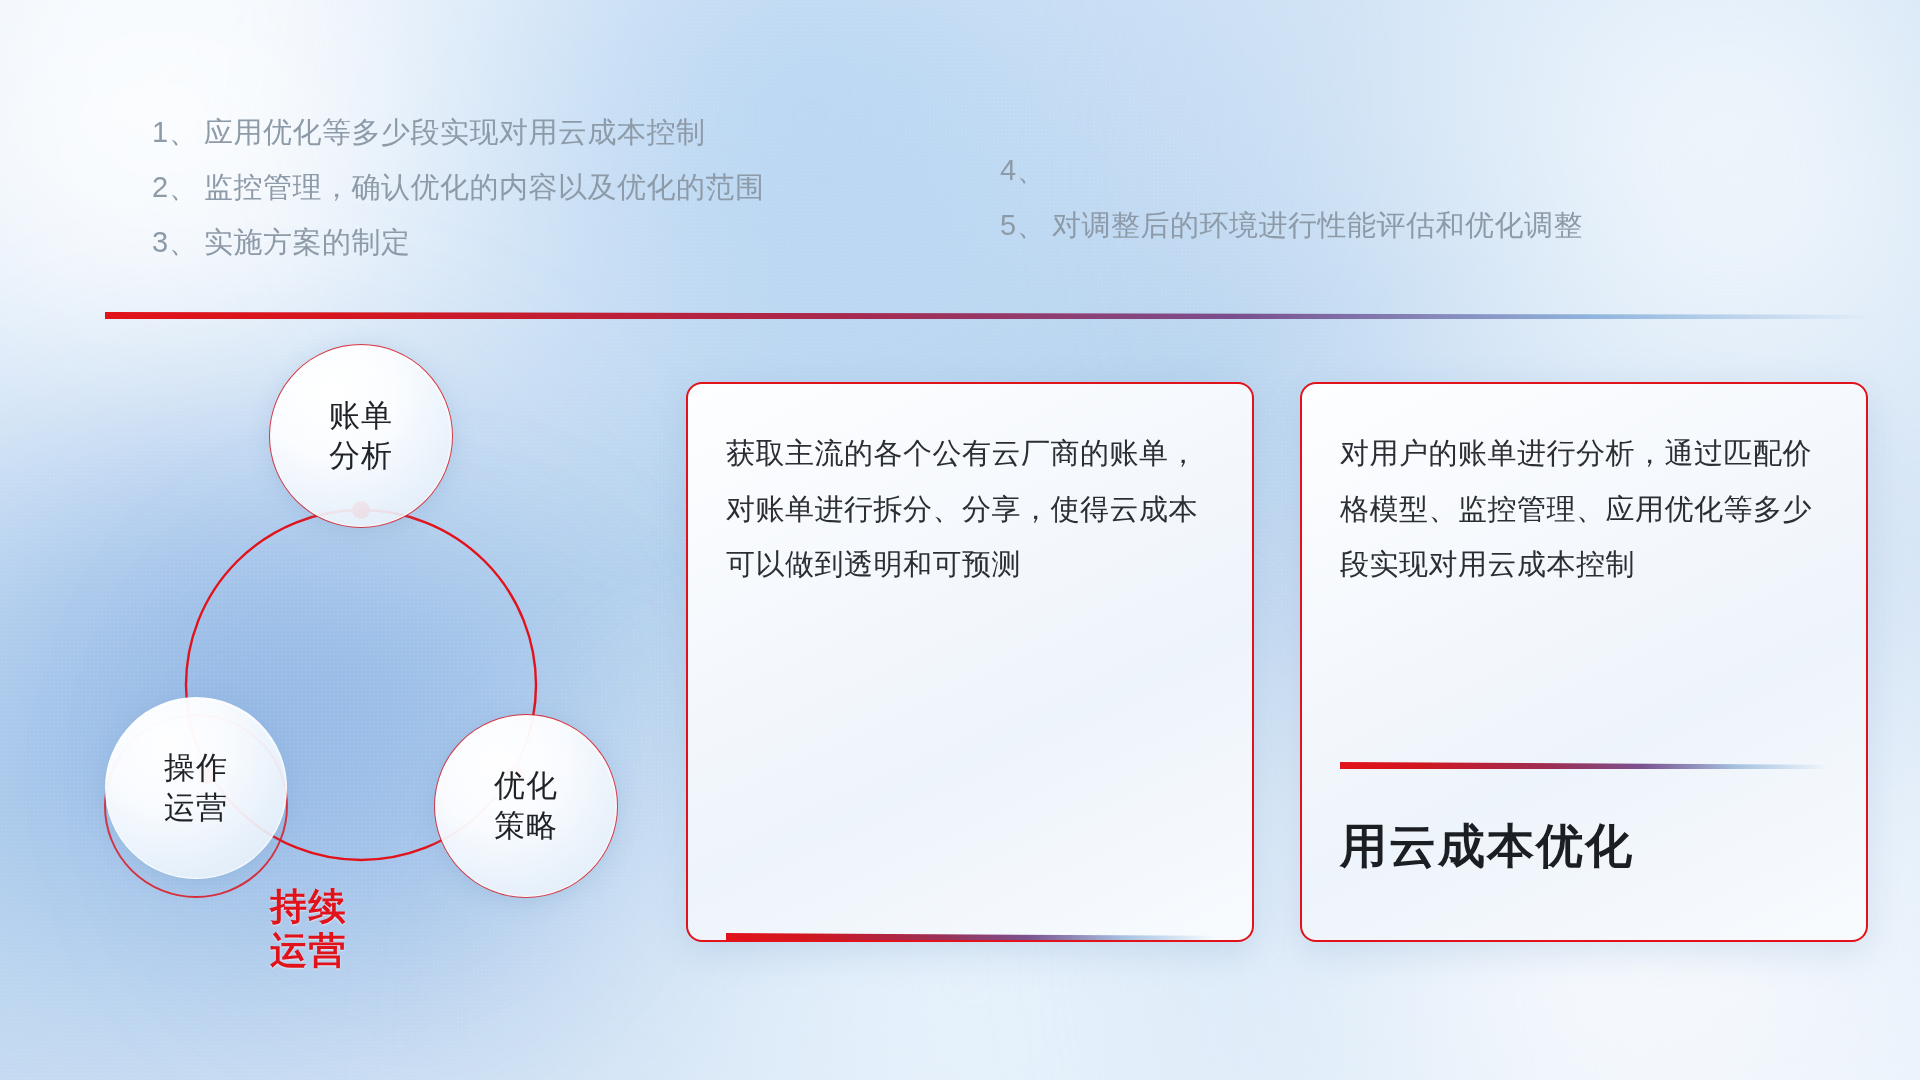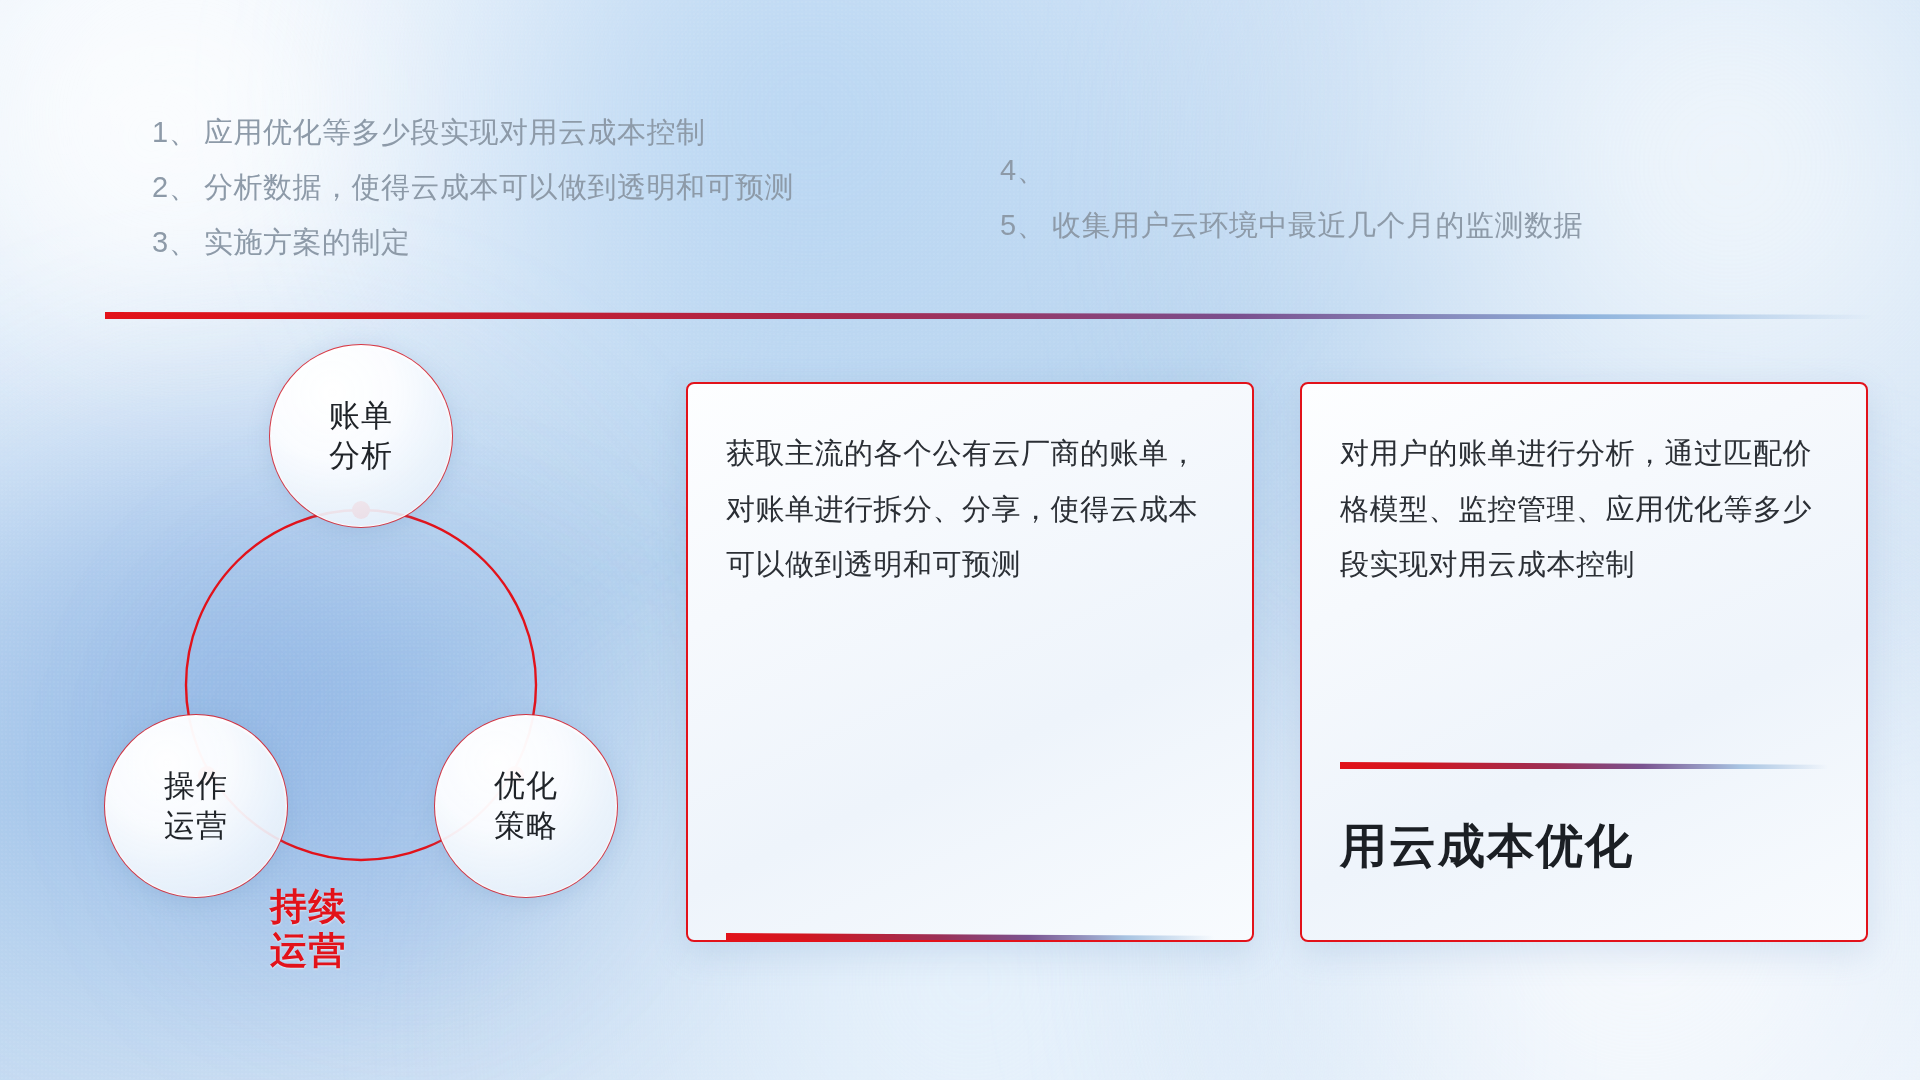--- a/index.html
+++ b/index.html
@@ -53,35 +53,35 @@
     background:
       radial-gradient(circle at 34% 26%, rgba(255,255,255,.99) 0%, rgba(252,253,255,.96) 36%, rgba(238,245,252,.92) 66%, rgba(225,236,248,.88) 100%);
     box-shadow:0 4px 22px rgba(110,150,195,.26), inset 0 1px 2px rgba(255,255,255,.95);
     border:1.5px solid rgba(255,255,255,.85);
     display:flex; align-items:center; justify-content:center;
     text-align:center;
   }
   .lobe .lbl { font-size:31px; font-weight:normal; color:#1f2328; line-height:1.28; letter-spacing:1px; }
 
   #lobe-top    { left:175px; top:0;    width:182px; height:182px; }
-  #lobe-left   { left:10px;  top:370px; width:182px; height:182px; }
+  #lobe-left   { left:10px;  top:352px; width:182px; height:182px; }
   #lobe-right  { left:340px; top:370px; width:182px; height:182px; }
 
   #center-label {
     position:absolute; left:175px; top:590px; width:182px;
     transform:translateY(-50px);
     text-align:left; color:#e2121a; font-size:37px; font-weight:bold;
     line-height:1.2; letter-spacing:1.5px;
     text-shadow:0 1px 2px rgba(255,255,255,.6);
   }
 
   
   .card {
     position:absolute; top:382px; width:568px; height:560px;
-    border:2px solid #e2121a; border-radius:8px;
+    border:2px solid #e2121a; border-radius:16px;
     background:linear-gradient(155deg,#fdfeff 0%, #f6f9fd 30%, #eef4fb 62%, #f8fbfe 100%);
     box-shadow:0 10px 34px rgba(110,150,195,.22);
     padding:42px 38px 0 38px;
     display:flex; flex-direction:column;
   }
   .card::before {
     content:""; position:absolute; left:-10px; top:-10px; right:-10px; bottom:-10px;
     border-radius:18px; pointer-events:none;
     background:linear-gradient(160deg, rgba(255,255,255,.78), rgba(255,255,255,.10) 55%, rgba(255,255,255,.55));
     z-index:-1;
@@ -116,35 +116,35 @@
   <div class="bg-grain"></div>
 </div>
 
 <div class="bullets" id="bullets-left">
   <div class="row">
     <span class="num">1、</span>
     <span>应用优化等多少段实现对用云成本控制</span>
   </div>
   <div class="row">
     <span class="num">2、</span>
-    <span>分析数据，使得云成本可以做到透明和可预测</span>
+    <span>监控管理，确认优化的内容以及优化的范围</span>
   </div>
   <div class="row">
     <span class="num">3、</span>
     <span>实施方案的制定</span>
   </div>
 </div>
 
 <div class="bullets" id="bullets-right">
   <div class="row">
     <span class="num">4、</span>
   </div>
   <div class="row">
     <span class="num">5、</span>
-    <span>收集用户云环境中最近几个月的监测数据</span>
+    <span>对调整后的环境进行性能评估和优化调整</span>
   </div>
 </div>
 
 <div id="divider"></div>
 
 <div id="diagram">
   <svg viewBox="0 0 560 600" preserveAspectRatio="none">
 
     <circle cx="266" cy="340" r="175" fill="none" stroke="#e2121a" stroke-width="2.4"></circle>
 

